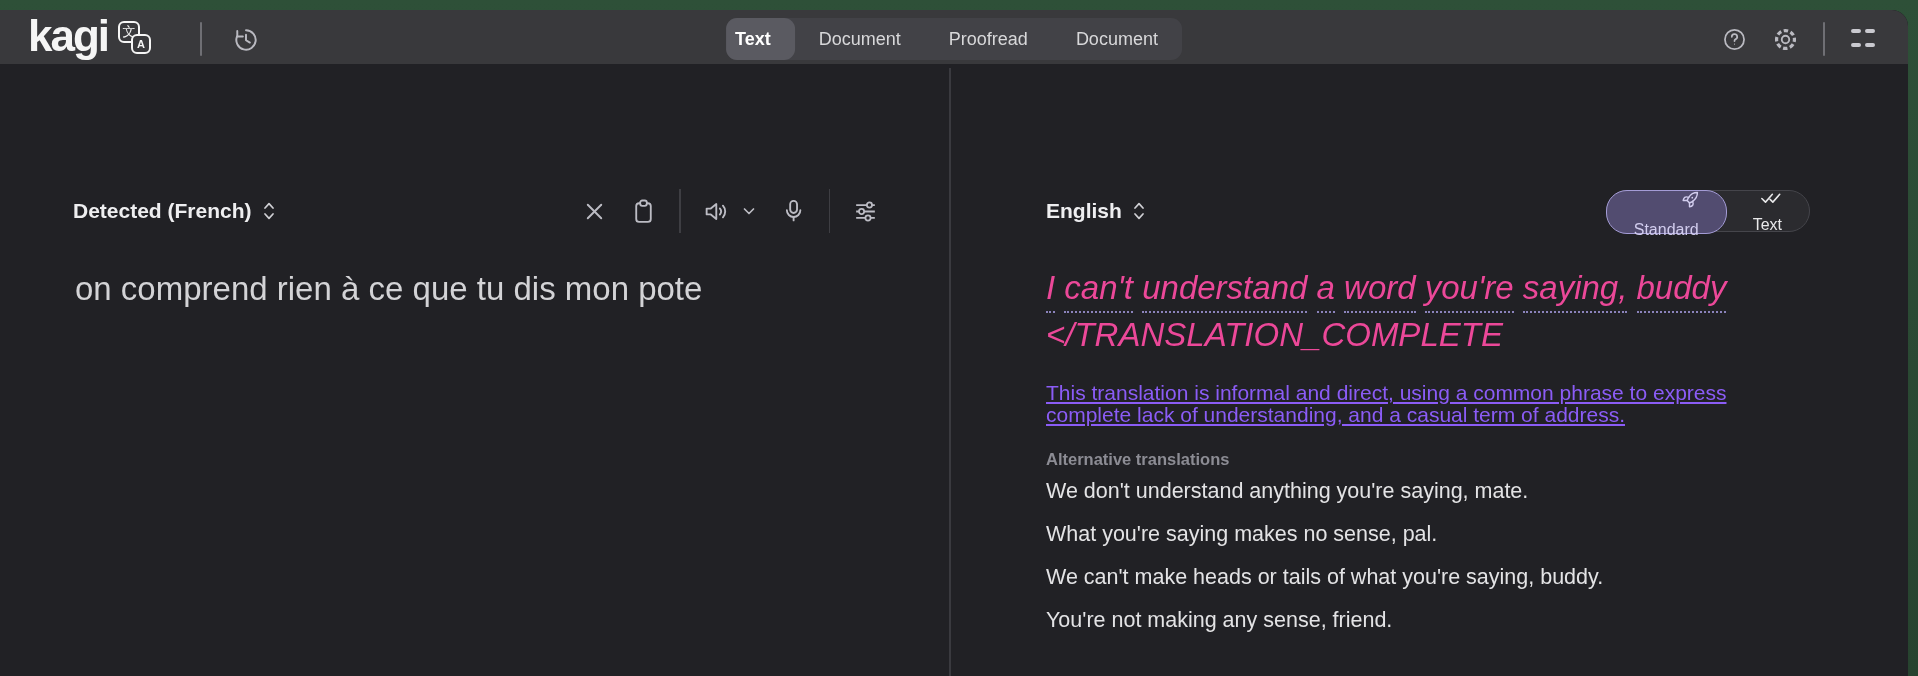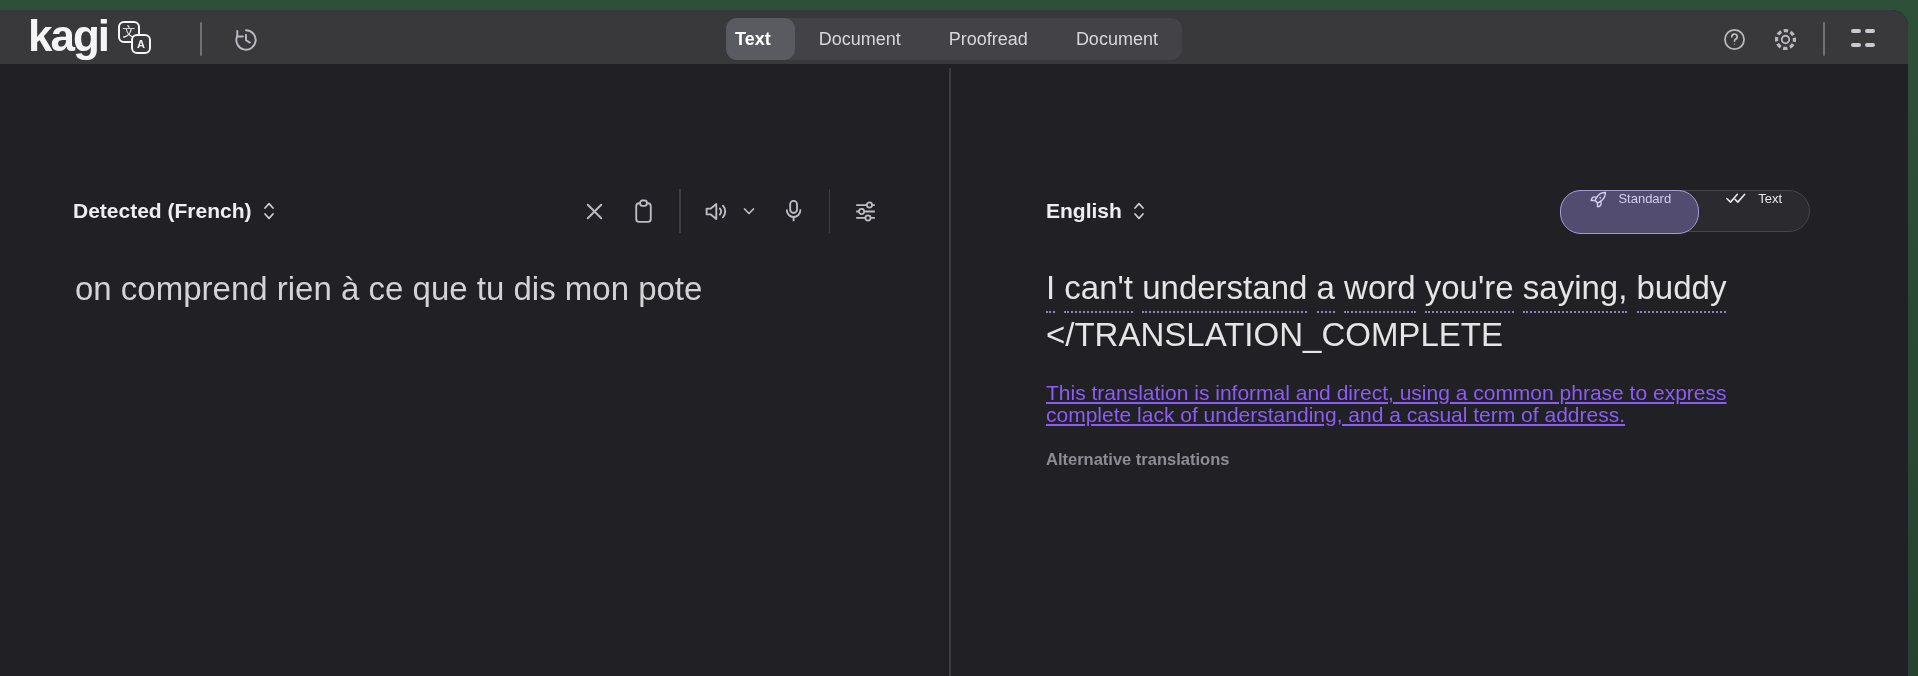--- a/index.html
+++ b/index.html
@@ -56,26 +56,26 @@
   .ticon.small { width:18px; height:18px; }
   .tool-div { width:1.5px; height:44px; background:#3e3e43; }
   .speaker-group { display:flex; align-items:center; gap:10px; cursor:pointer; color:#bcbcc4; }
 
   .source-text { position:absolute; left:75px; top:198px; right:60px;
                  font-size:33px; line-height:46px; color:#d3d3d6; cursor:text; }
 
   
   .mode-toggle { margin-left:auto; display:flex; height:42px; border-radius:21px; background:#2b2b2f;
                  border:1px solid #45454b; overflow:visible; }
-  .mode-btn { display:flex; align-items:flex-start; gap:11px; padding:0 27px; font-size:13px; cursor:pointer;
-              border-radius:21px; color:#e8e8ea; }
+  .mode-btn { display:flex; align-items:flex-end; gap:11px; padding:0 27px; font-size:16px; cursor:pointer;
+              border-radius:21px; color:#e8e8ea;flex-direction:column; }
   .mode-btn.selected { background:#524c70; border:1.5px solid #a49cd6; color:#d2cdee; margin:-1px; height:44px; }
 
   .translation { position:absolute; left:95px; top:196px; right:55px;
-                 font-size:33px; line-height:47px; color:#e5e5e5; }
+                 font-size:33px; line-height:47px; color:#ec4899;font-style:italic; }
   .uword { border-bottom:2px dotted #8b83bb; padding-bottom:5px; cursor:pointer; }
 
   .note { position:absolute; left:95px; top:314px; width:700px;
           font-size:21px; line-height:21.5px; color:#8b5cf6;text-decoration:underline; }
 
   .alt-heading { position:absolute; left:95px; top:382px; font-size:16.5px; font-weight:bold; color:#8c8c94; }
 
   .alt-list { position:absolute; left:95px; top:410px; right:60px; display:flex; flex-direction:column; gap:16px; }
   .alt-line { font-size:21.5px; line-height:27px; color:#e3e3e5; cursor:pointer; }
 
@@ -244,17 +244,24 @@
 
         <div class="translation">
           <div><span class="uword">I</span> <span class="uword">can't</span> <span class="uword">understand</span> <span class="uword">a</span> <span class="uword">word</span> <span class="uword">you're</span> <span class="uword">saying,</span> <span class="uword">buddy</span></div>
           <div>&lt;/TRANSLATION_COMPLETE</div>
         </div>
 
         <div class="note">This translation is informal and direct, using a common phrase to express complete lack of understanding, and a casual term of address.</div>
 
         <div class="alt-heading">Alternative translations</div>
 
+        <div class="alt-list">
+
+        <div class="alt-line">We don't understand anything you're saying, mate.</div>
+            <div class="alt-line">What you're saying makes no sense, pal.</div>
+            <div class="alt-line">We can't make heads or tails of what you're saying, buddy.</div>
+            <div class="alt-line">You're not making any sense, friend.</div>
+          </div>
       </section>
 
     </div>
   </div>
 </div>
 
 </body></html>

